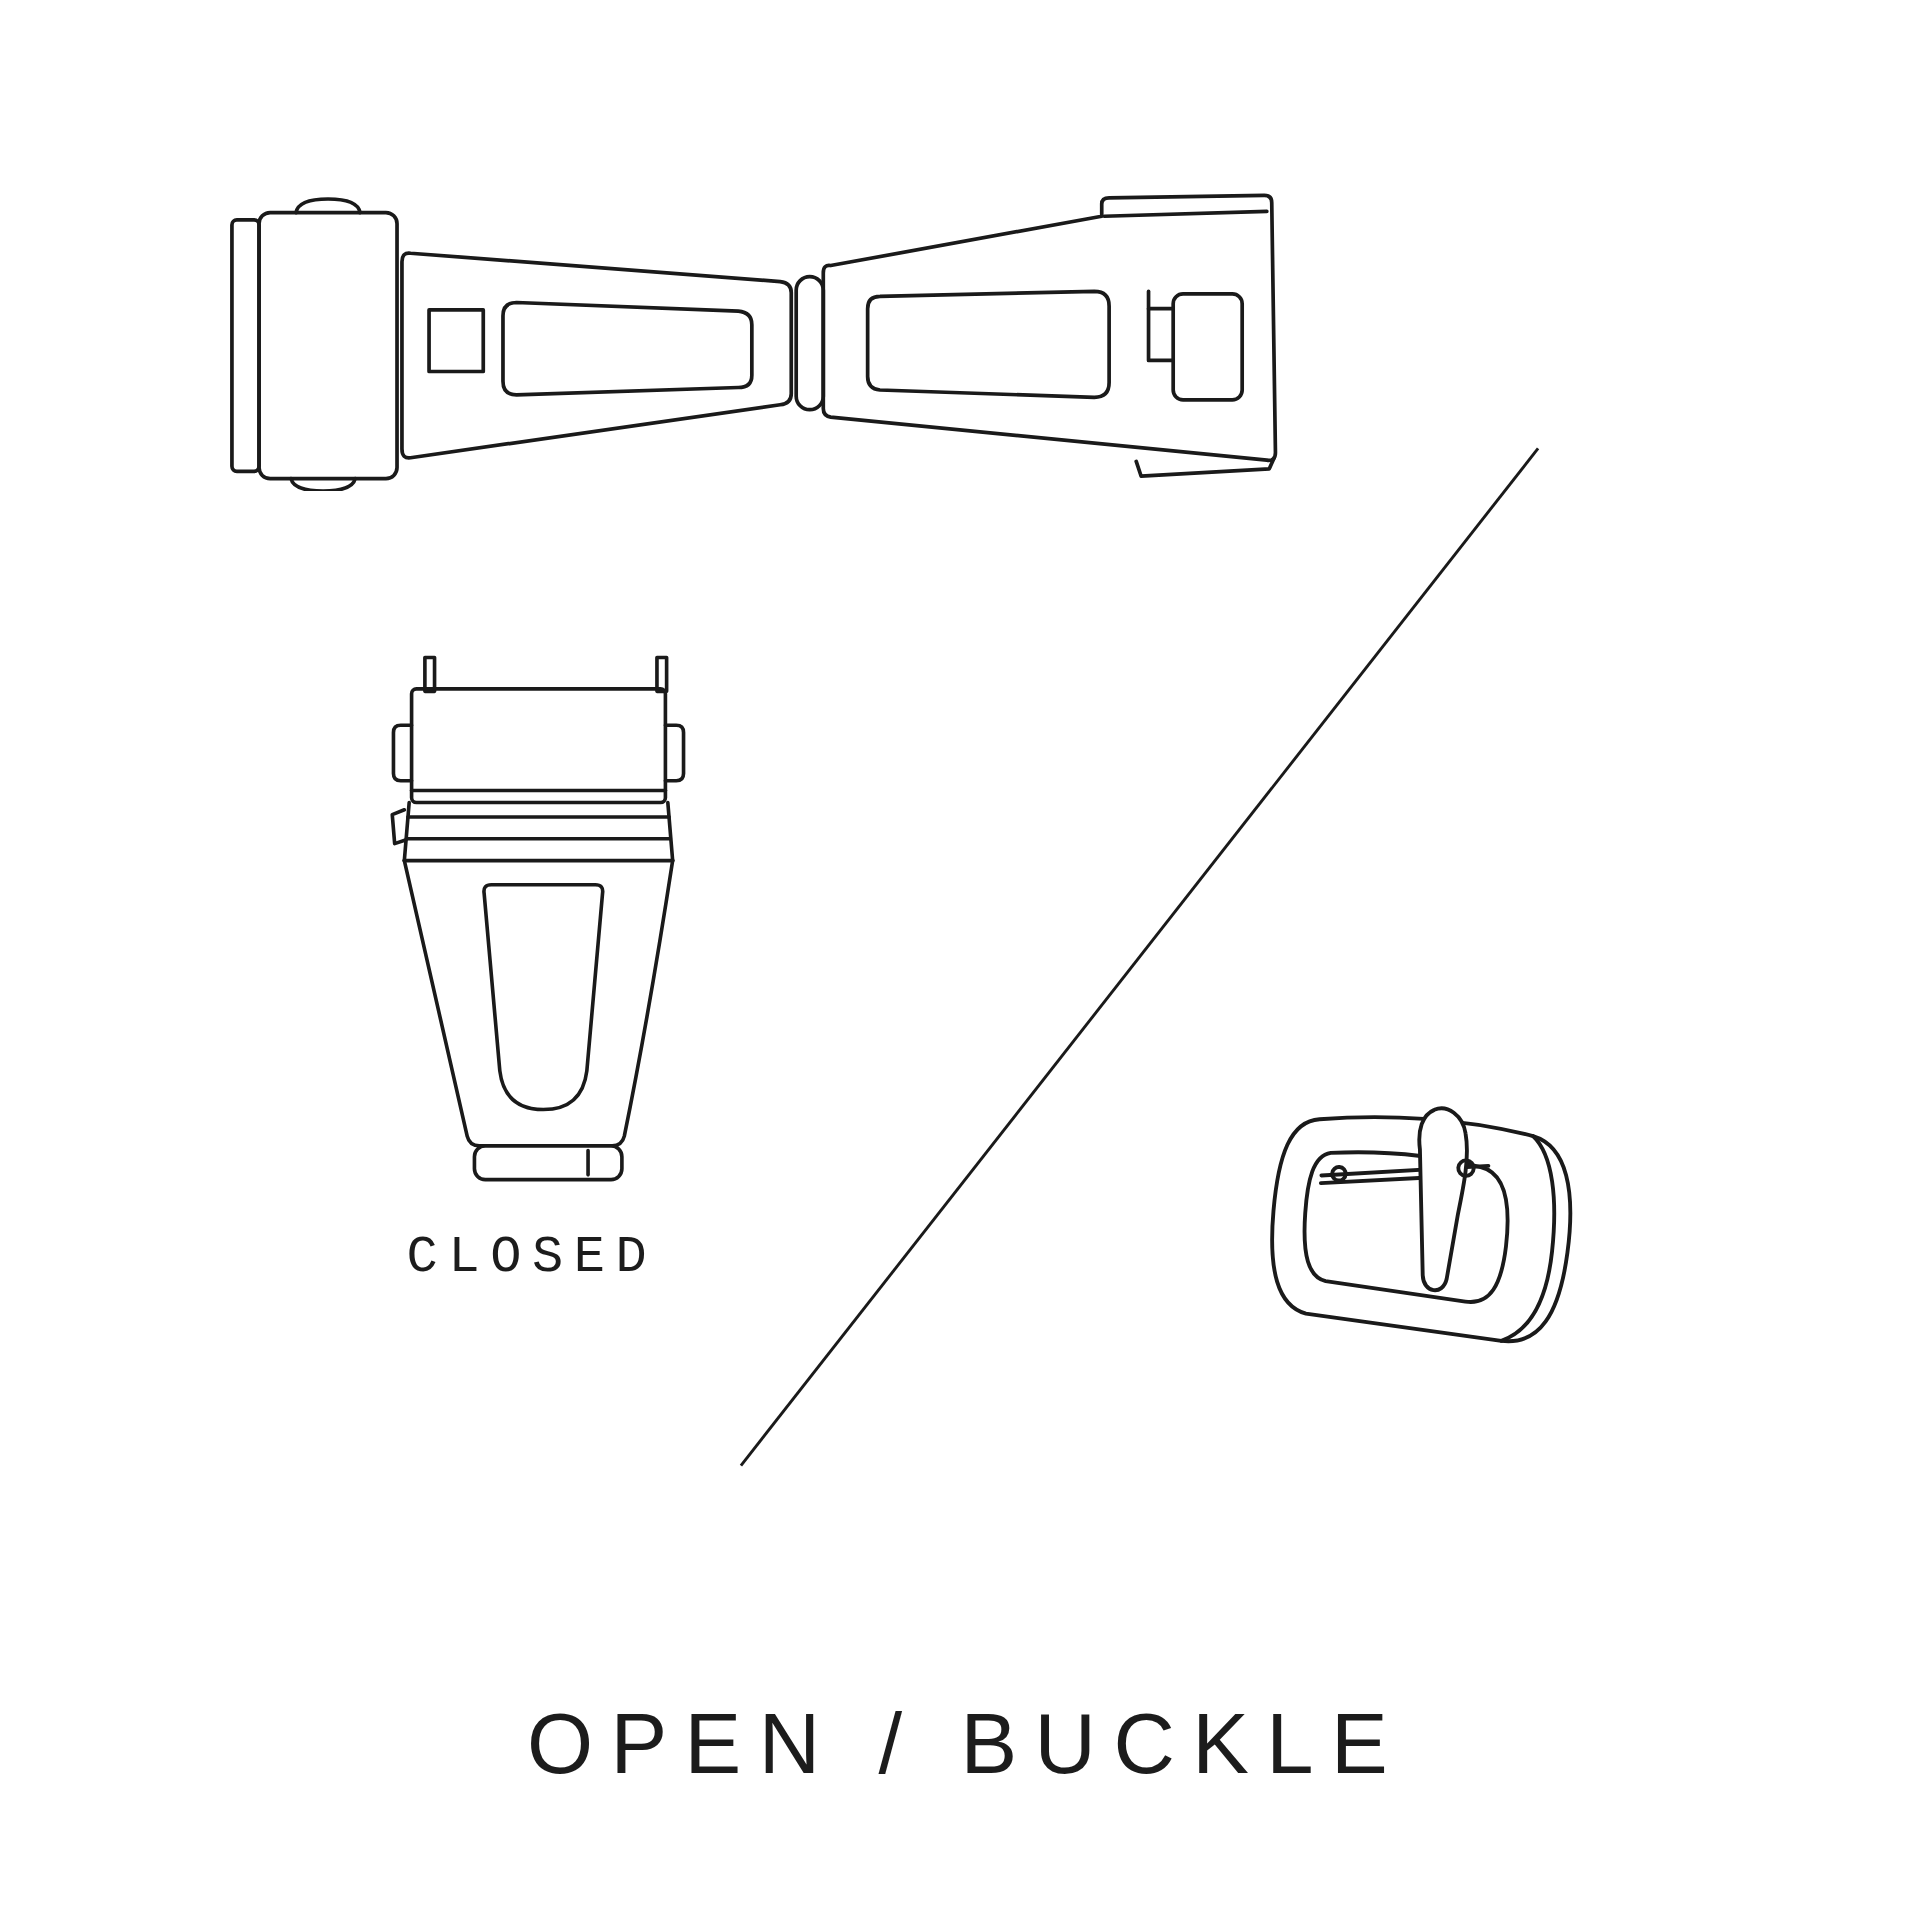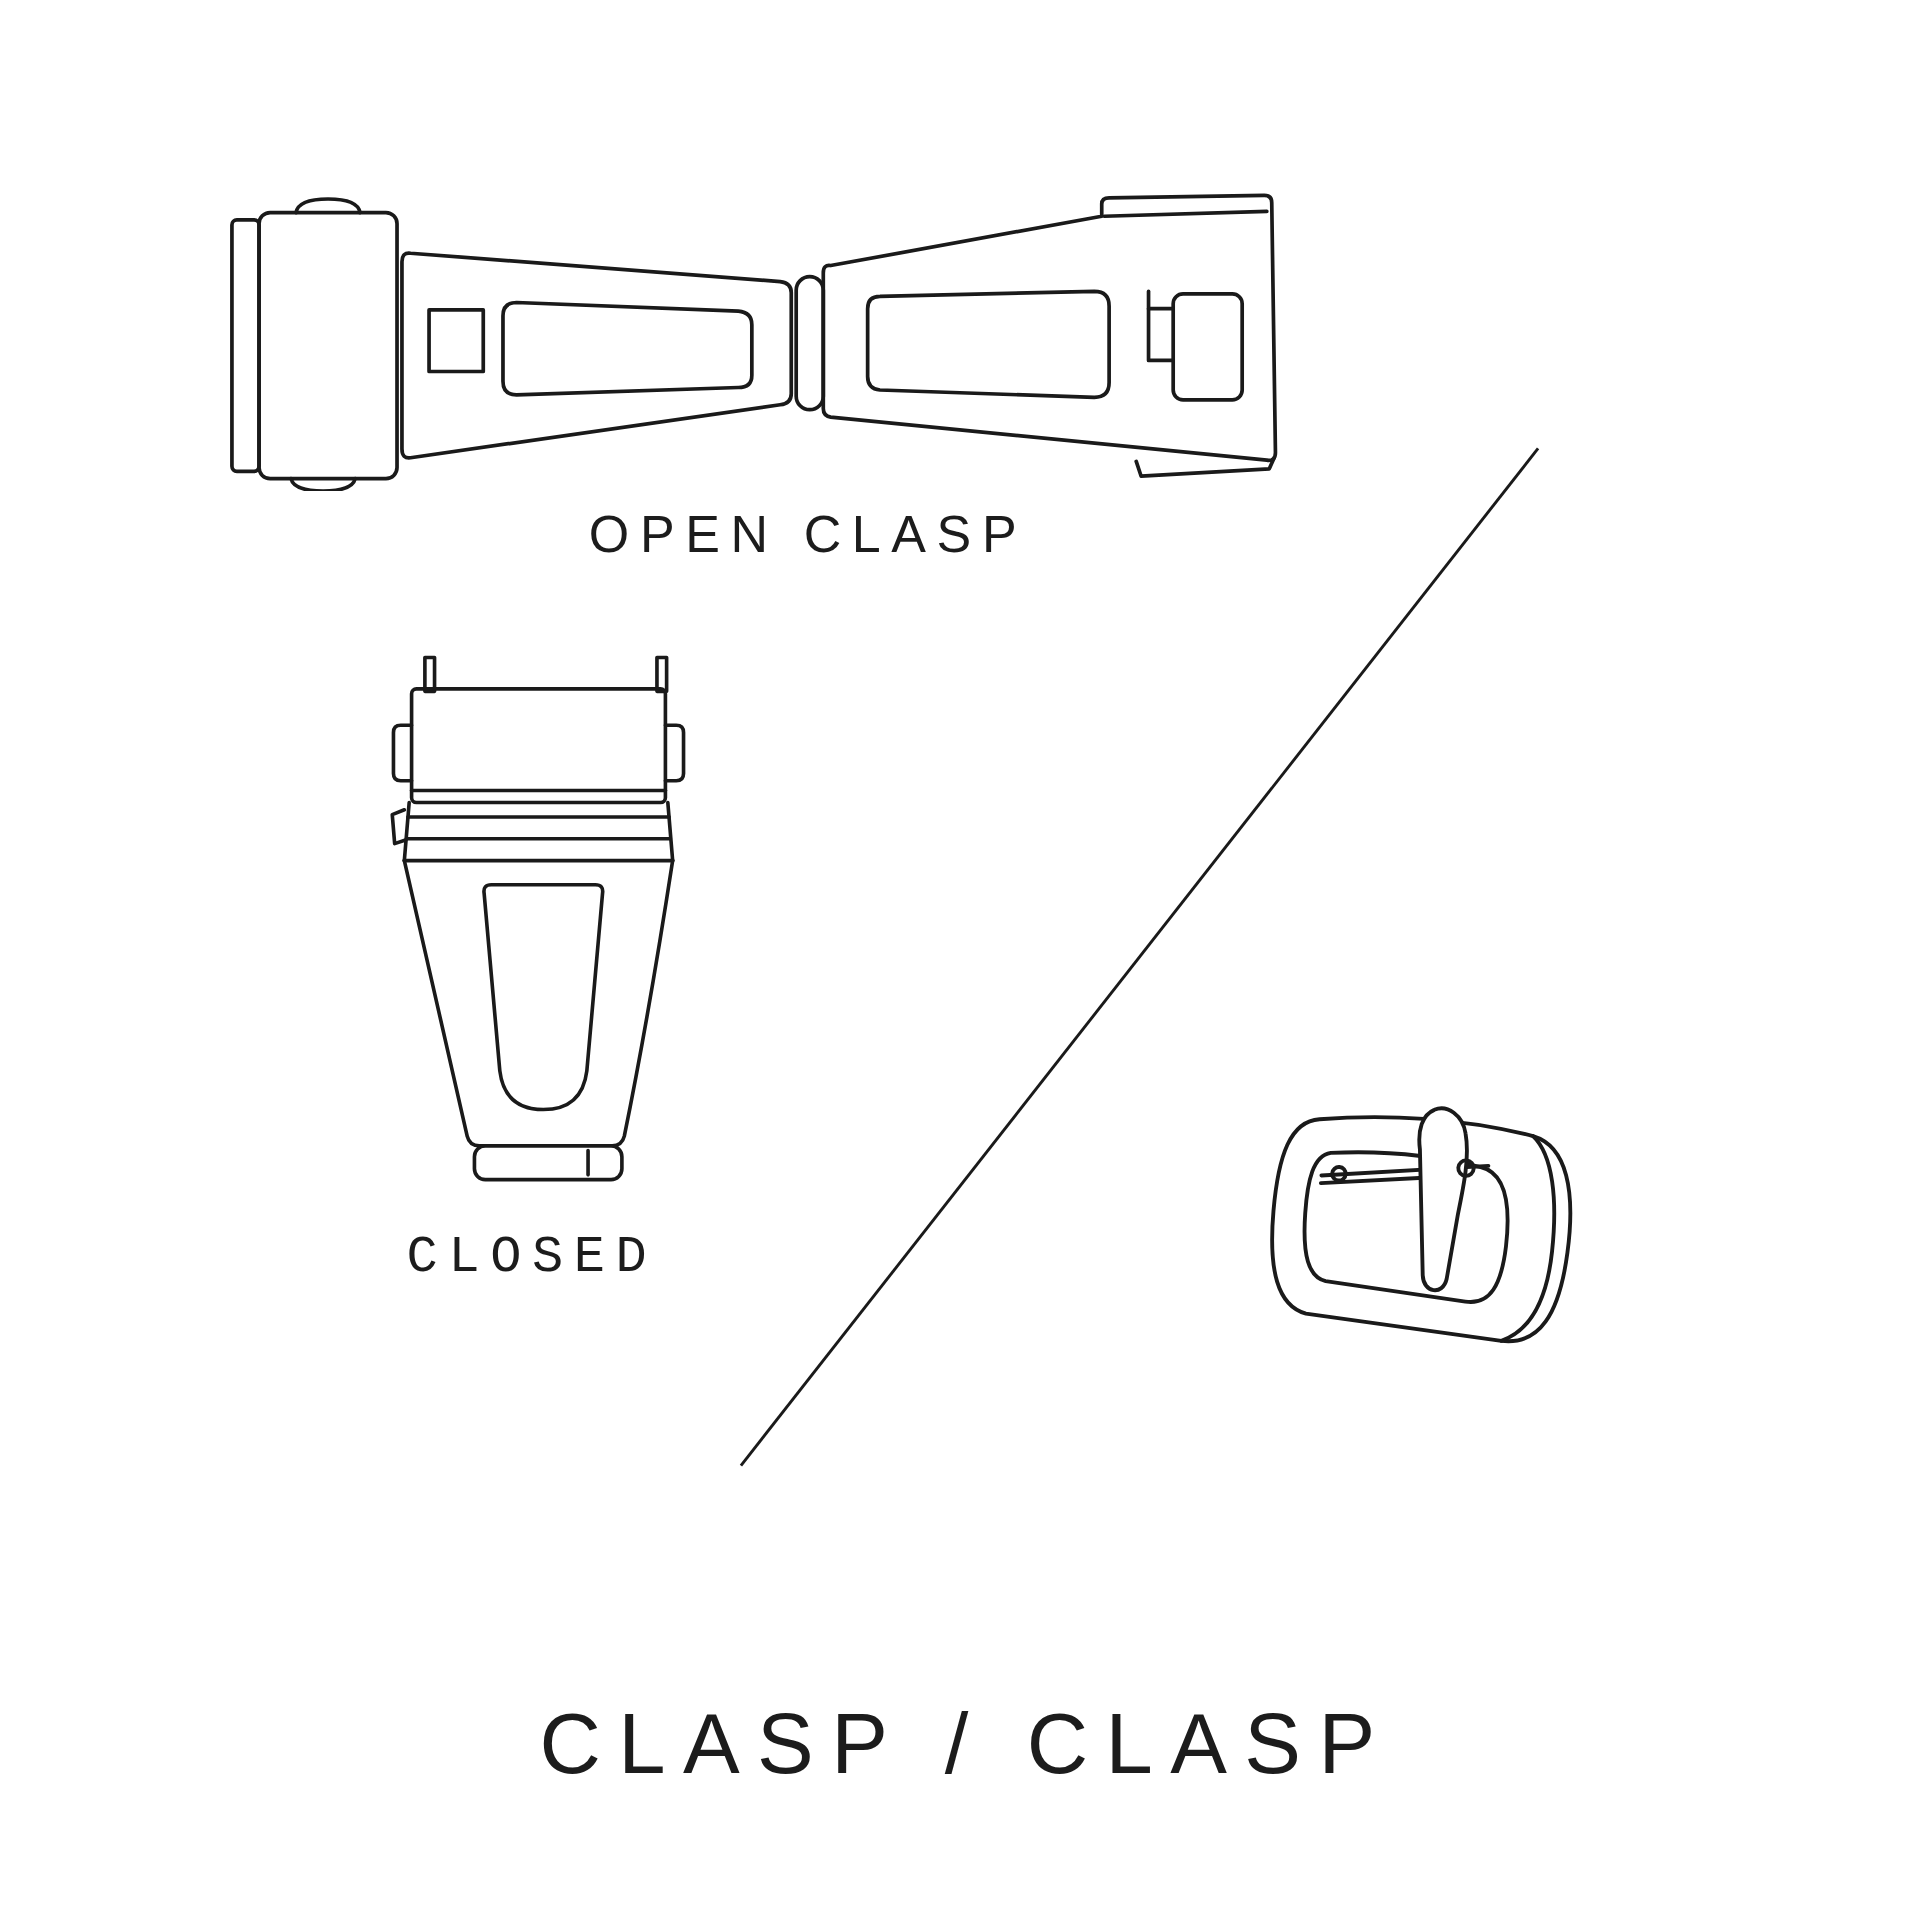--- a/index.html
+++ b/index.html
@@ -44,21 +44,20 @@
     <path d="M 494 67 L 714 27 L 714 17 Q 714 12 720 12 L 846 10 Q 852 10 852 16 L 855 219 Q 855 226 848 225 L 494 190 Q 488 189 488 183 L 488 73 Q 488 66 494 67 Z"></path>
     <path d="M 716 27 L 848 23"></path>
     <path d="M 742 226 L 746 238 L 850 232 L 854 223"></path>
     <path d="M 534 92 L 708 88 Q 720 88 720 100 L 720 162 Q 720 174 708 174 L 534 168 Q 524 167 524 157 L 524 102 Q 524 92 534 92 Z"></path>
 
     <rect x="772" y="90" width="56" height="86" rx="8"></rect>
     <path d="M 772 102 L 752 102 L 752 144 L 772 144"></path>
     <path d="M 752 102 L 752 88"></path>
   </svg>
 
-  <div class="caption" id="caption-open">OPEN CLASP</div>
 
   <svg class="illu" style="left:385px; top:650px;" width="307" height="542" viewBox="0 0 254 440" fill="none" stroke="#1a1a1a" stroke-width="3" stroke-linejoin="round" stroke-linecap="round">
     <rect x="33" y="2" width="8" height="28"></rect>
     <rect x="225" y="2" width="8" height="28"></rect>
     <rect x="22" y="28" width="210" height="94" rx="4"></rect>
     <path d="M 22 58 L 13 58 Q 7 58 7 64 L 7 98 Q 7 104 13 104 L 22 104"></path>
     <path d="M 232 58 L 241 58 Q 247 58 247 64 L 247 98 Q 247 104 241 104 L 232 104"></path>
     <path d="M 22 112 L 232 112"></path>
 
     <path d="M 20 122 L 16 170"></path>
@@ -87,16 +86,16 @@
       <path d="M 310 54 C 332 72 340 118 338 172 C 336 226 320 256 292 268" fill="none"></path>
       <path d="M 102 86 C 84 90 80 116 80 150 C 80 194 88 216 106 219 L 252 230 C 278 232 288 210 290 170 C 292 126 284 94 258 90 C 203 80 152 80 102 86 Z"></path>
       <path d="M 94 110 L 266 88" fill="none"></path>
       <path d="M 94 118 L 200 105" fill="none"></path>
       <circle cx="112" cy="107" r="7" fill="none"></circle>
       <path d="M 206 34 C 194 40 190 56 194 76 L 206 206 C 208 224 228 226 231 208 L 238 140 C 242 110 246 80 240 56 C 236 38 219 27 206 34 Z"></path>
       <circle cx="243" cy="92" r="8" fill="none"></circle>
     </g>
   </svg>
 
-  <div class="caption" id="page-title">CLASP / CLASP</div>
+  <div class="caption" id="page-title">OPEN / BUCKLE</div>
 
 </div>
 
 
 </body></html>

